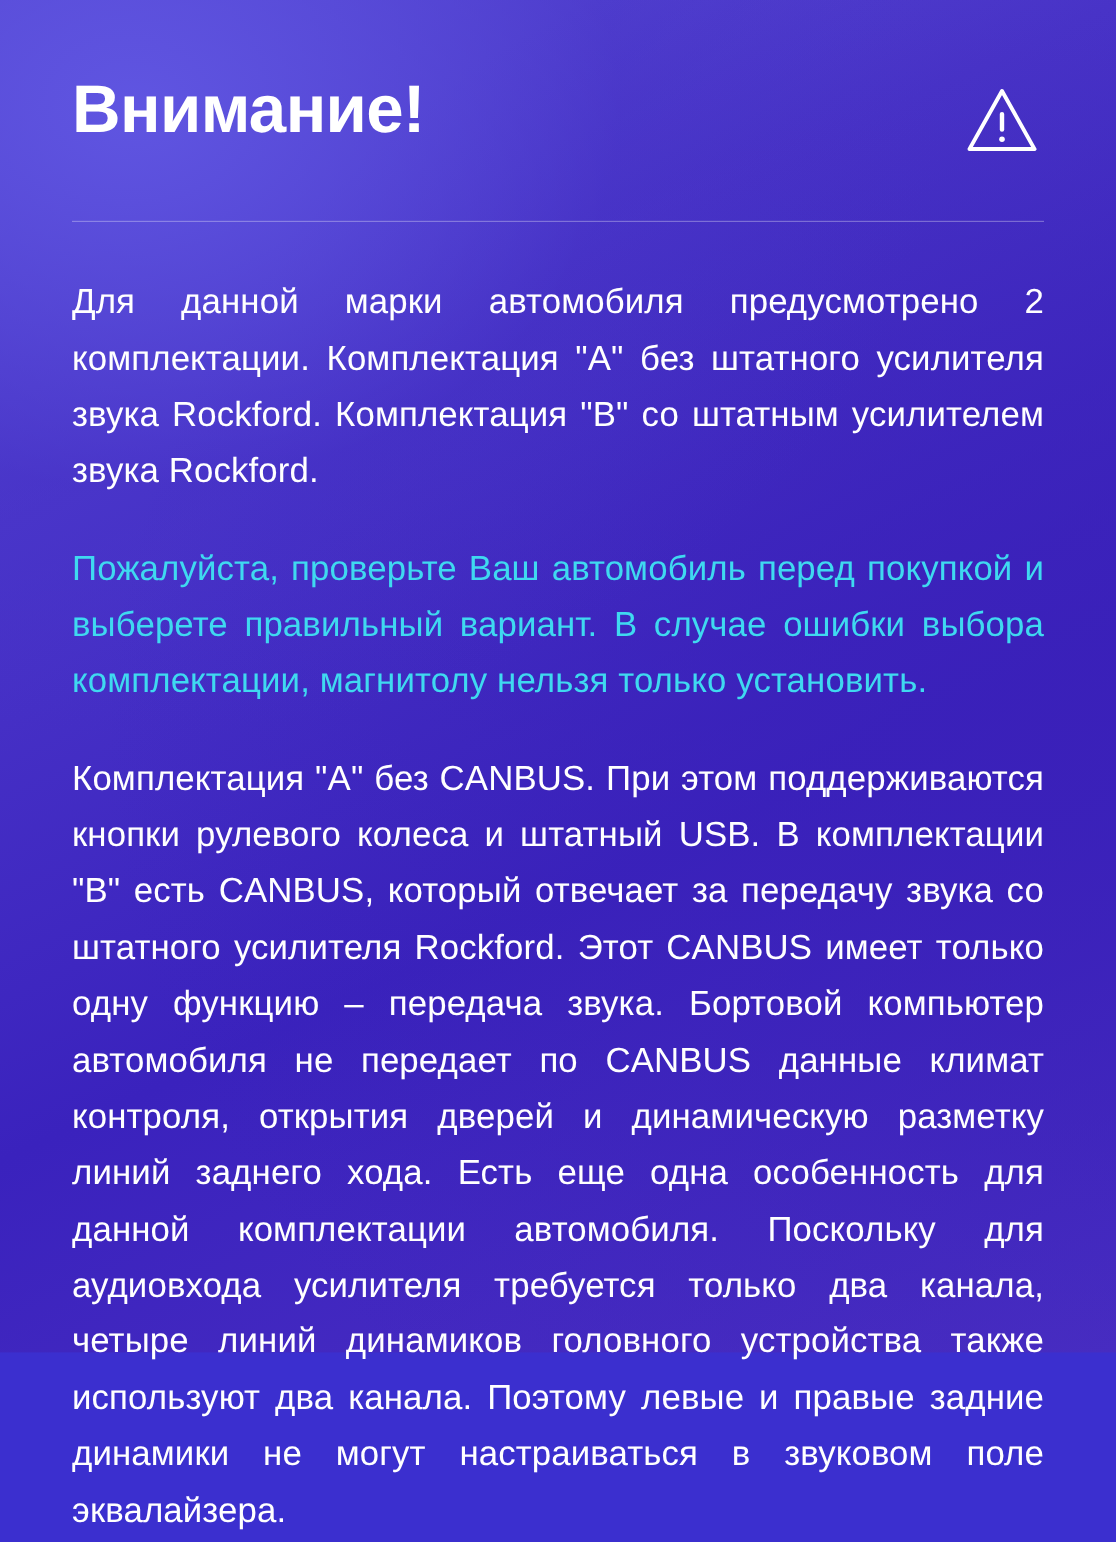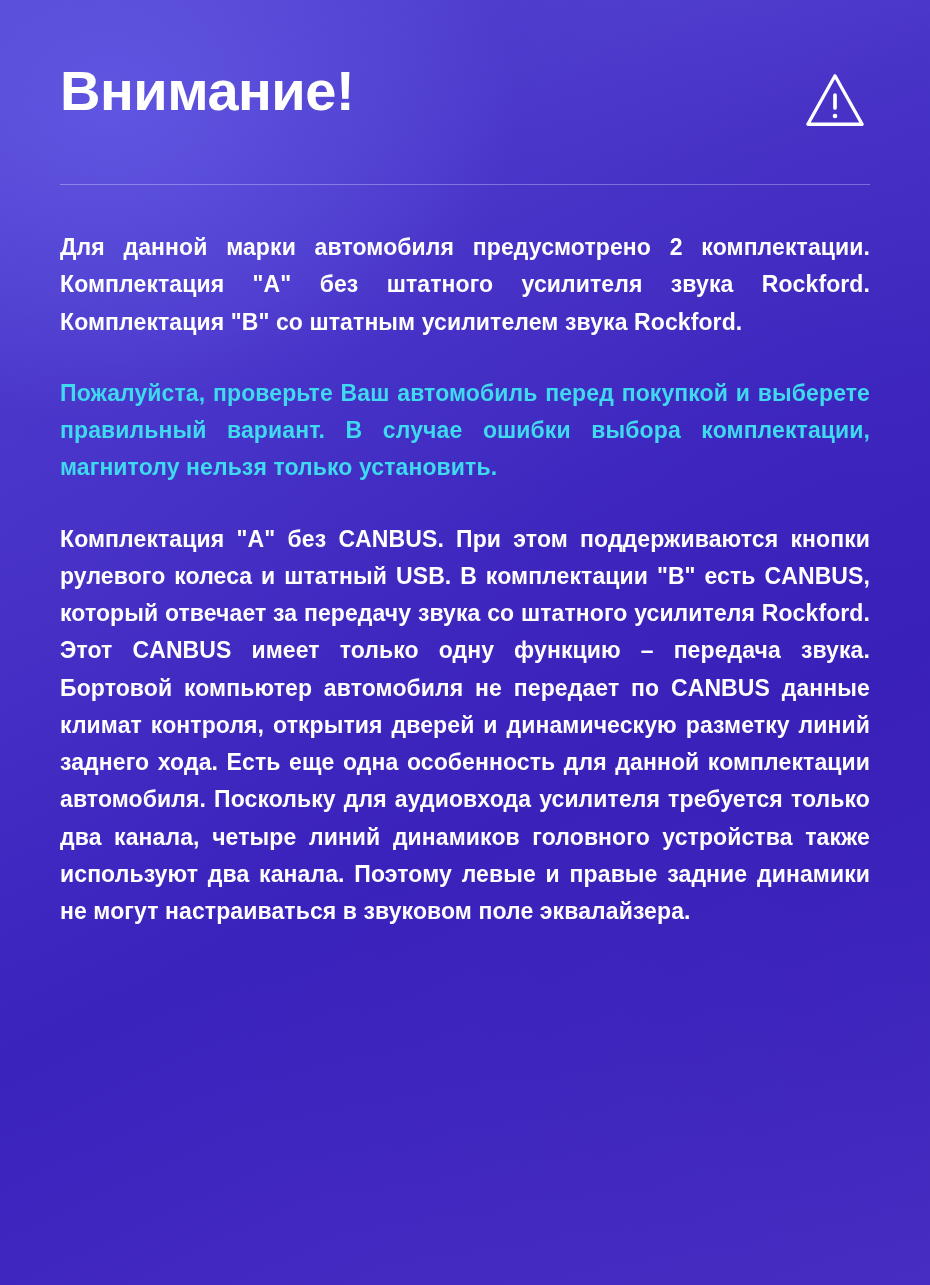--- a/index.html
+++ b/index.html
@@ -9,21 +9,21 @@
   body {
     width: 930px;
     height: 1285px;
     overflow: hidden;
     font-family: "Liberation Sans", sans-serif;
     background: #3b2fcf;
   }
   .page {
     position: relative;
     width: 930px;
-    height: 1285px;
+    height: 1127px;
     box-sizing: border-box;
     background:
       radial-gradient(ellipse 900px 700px at 12% 8%, rgba(96,86,226,0.95) 0%, rgba(70,52,200,0.35) 45%, rgba(60,40,190,0) 75%),
       radial-gradient(ellipse 1000px 900px at 95% 55%, rgba(58,32,185,0.9) 0%, rgba(55,32,180,0.25) 50%, rgba(55,32,180,0) 80%),
       linear-gradient(155deg, #5b4fd6 0%, #4a35c9 28%, #3a22bd 62%, #4b2fc4 100%);
     padding: 56px 60px 0 60px;
   }
   .header {
     display: flex;
     align-items: flex-start;
@@ -48,27 +48,27 @@
   .divider {
     margin-top: 52px;
     height: 1px;
     background: rgba(255,255,255,0.30);
     width: 100%;
   }
   .content {
     margin-top: 44px;
   }
   .para {
-    font-size: 23px;
+    font-size: 29px;
     line-height: 1.62;
     color: #ffffff;
     text-align: justify;
     margin: 0 0 34px 0;
     letter-spacing: 0.1px;
-    font-weight: 700;
+    font-weight: 400;
   }
   .para.accent {
     color: #3fd9f0;
   }
   .para.last {
     margin-bottom: 0;
   }
 </style>
 </head>
 <body>

